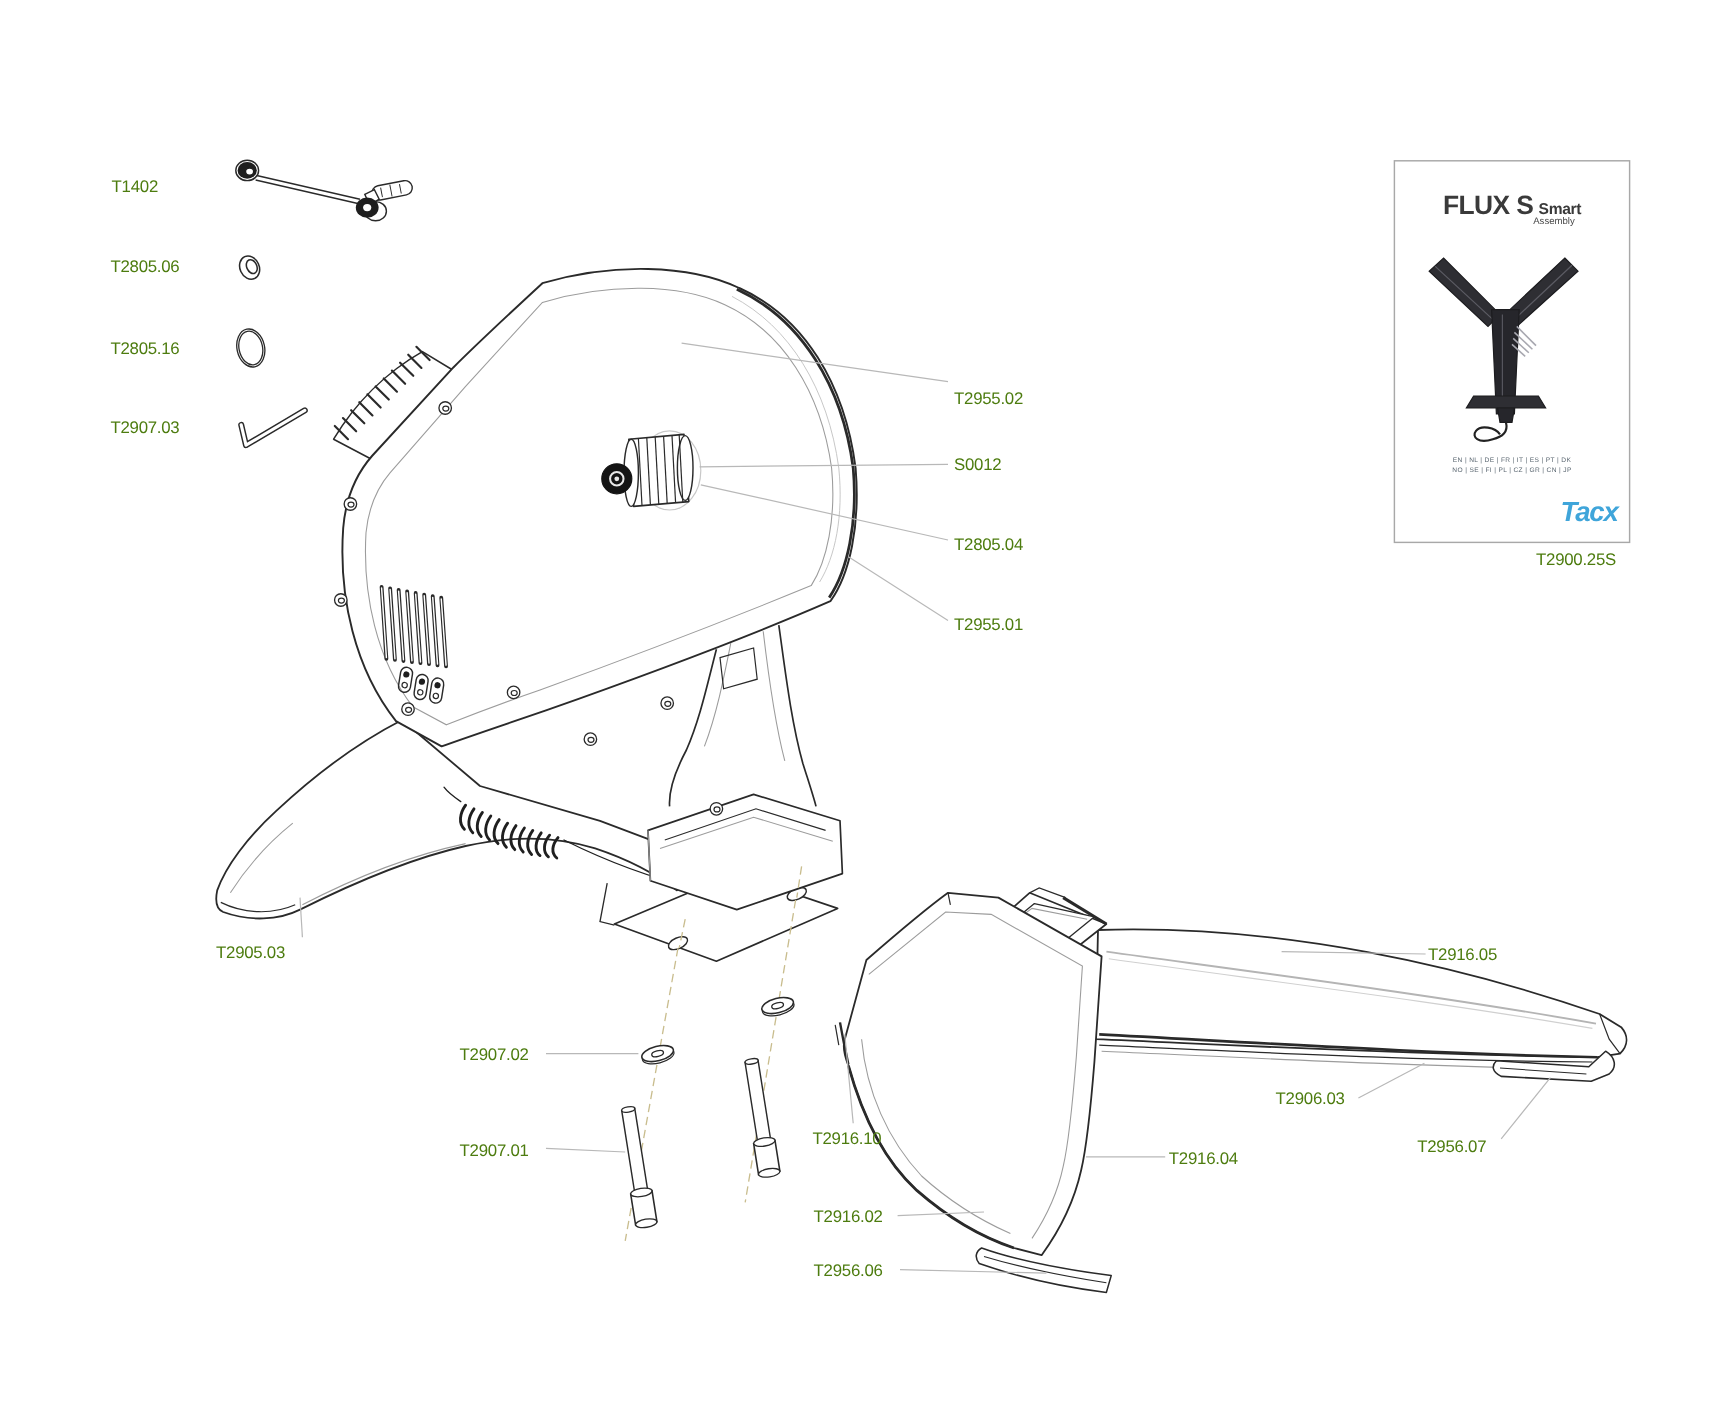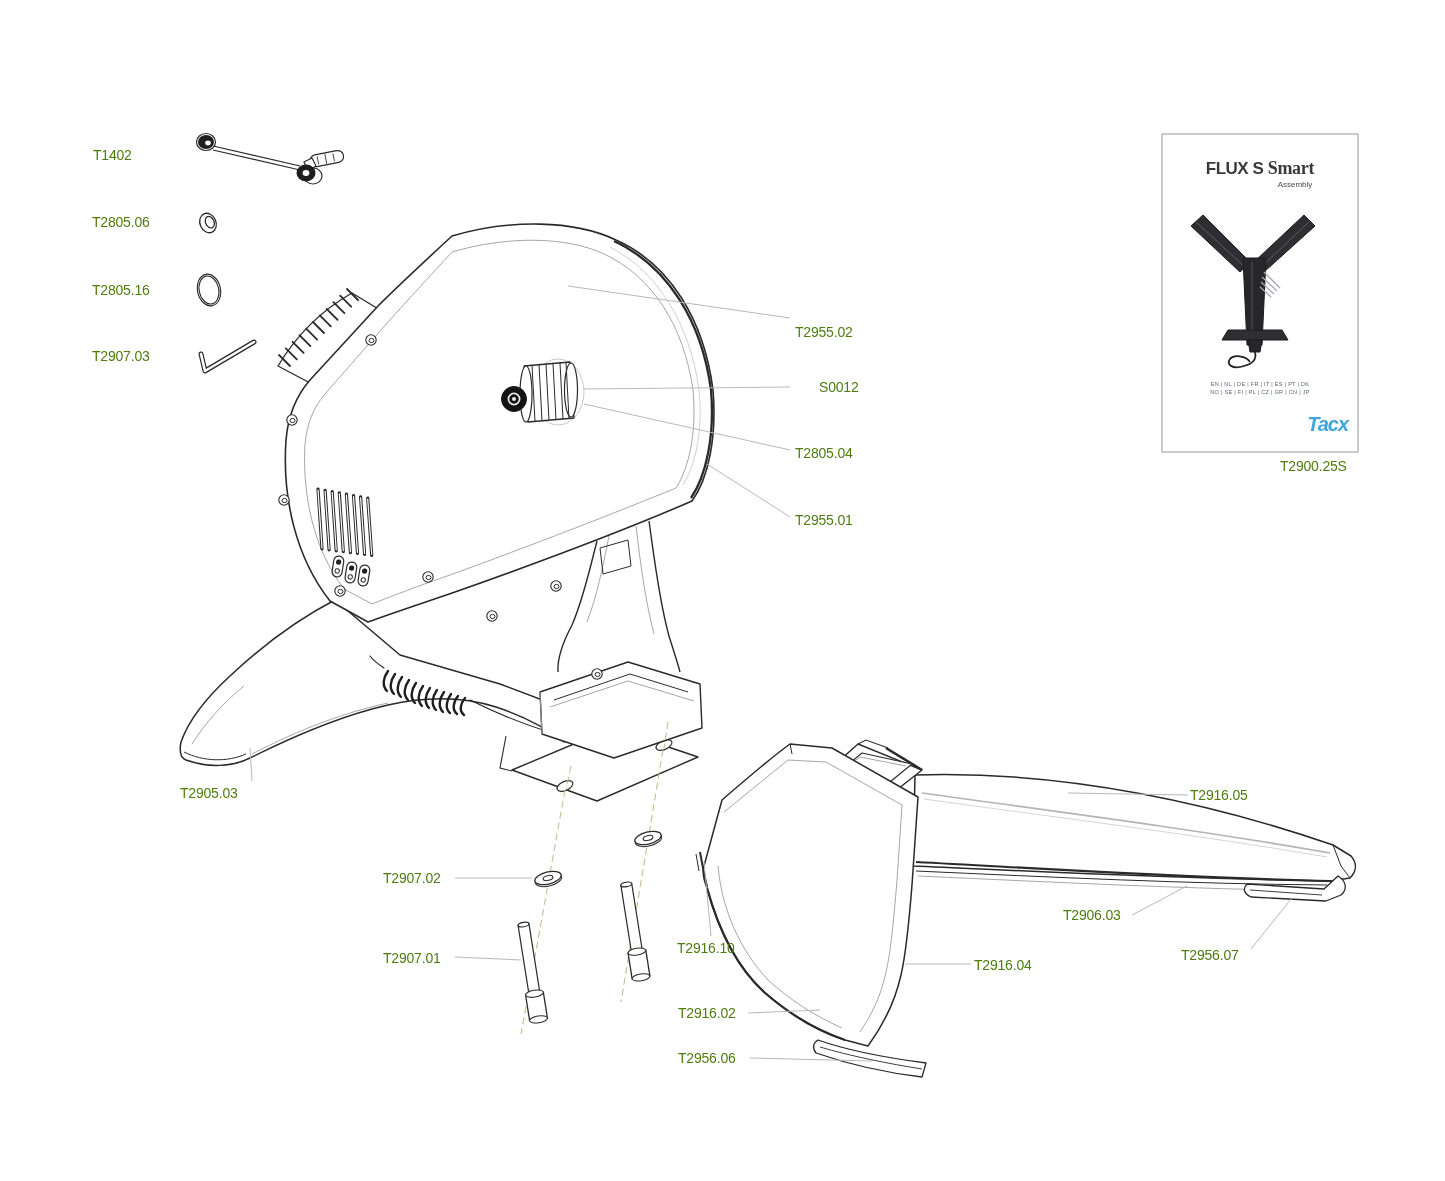--- a/index.html
+++ b/index.html
@@ -4,28 +4,28 @@
 <style>
   html,body{margin:0;padding:0;background:#ffffff;}
   .stage{position:relative;width:1445px;height:1181px;background:#fff;
          font-family:"Liberation Sans",sans-serif;overflow:hidden;}
   .stage svg{position:absolute;left:0;top:0;}
   .plabel{position:absolute;font-size:14px;line-height:18px;color:#4d7c0f;
           letter-spacing:-0.2px;white-space:nowrap;}
   
   .cover-title{position:absolute;left:1162px;top:158px;width:196px;text-align:center;
                color:#3a3a3a;}
-  .cover-title .t-main{font-size:17px;font-weight:bold;letter-spacing:-0.5px;}
-  .cover-title .t-suffix{font-size:18px;font-weight:bold;letter-spacing:-0.3px;font-family:Liberation Serif, serif;}
+  .cover-title .t-main{font-size:22px;font-weight:bold;letter-spacing:-0.5px;}
+  .cover-title .t-suffix{font-size:13px;font-weight:bold;letter-spacing:-0.3px;}
   .cover-sub{position:absolute;left:1162px;top:180px;width:196px;text-align:center;
              font-size:8px;color:#4a4a4a;padding-left:35px;}
   .cover-lang{position:absolute;left:1164px;width:192px;text-align:center;
               font-size:5.5px;color:#5a6670;letter-spacing:0.3px;white-space:nowrap;}
   .cover-brand{position:absolute;left:1172px;top:413px;width:176px;text-align:right;
-               font-size:20px;font-weight:bold;font-style:italic;color:#3fa5da;
+               font-size:23px;font-weight:bold;font-style:italic;color:#3fa5da;
                letter-spacing:-1px;}
 </style>
 </head>
 <body>
 
 <div class="stage">
 
 <svg width="1445" height="1181" viewBox="0 0 1445 1181">
 
   <g stroke="#2a2a2a" fill="none" stroke-width="1.2">
@@ -379,21 +379,21 @@
     </g>
   </g>
 </svg>
 
 <div class="plabel" style="left:93px;top:146px;">T1402</div>
 <div class="plabel" style="left:92px;top:213px;">T2805.06</div>
 <div class="plabel" style="left:92px;top:281px;">T2805.16</div>
 <div class="plabel" style="left:92px;top:347px;">T2907.03</div>
 
 <div class="plabel" style="left:795px;top:311px;margin-top:12px;">T2955.02</div>
-<div class="plabel" style="left:795px;top:378px;margin-left:24px;">S0012</div>
+<div class="plabel" style="left:795px;top:378px;">S0012</div>
 <div class="plabel" style="left:795px;top:444px;">T2805.04</div>
 <div class="plabel" style="left:795px;top:511px;">T2955.01</div>
 
 <div class="plabel" style="left:180px;top:784px;">T2905.03</div>
 <div class="plabel" style="left:383px;top:869px;">T2907.02</div>
 <div class="plabel" style="left:383px;top:949px;">T2907.01</div>
 
 <div class="plabel" style="left:677px;top:939px;">T2916.10</div>
 <div class="plabel" style="left:974px;top:956px;">T2916.04</div>
 <div class="plabel" style="left:678px;top:1004px;">T2916.02</div>

